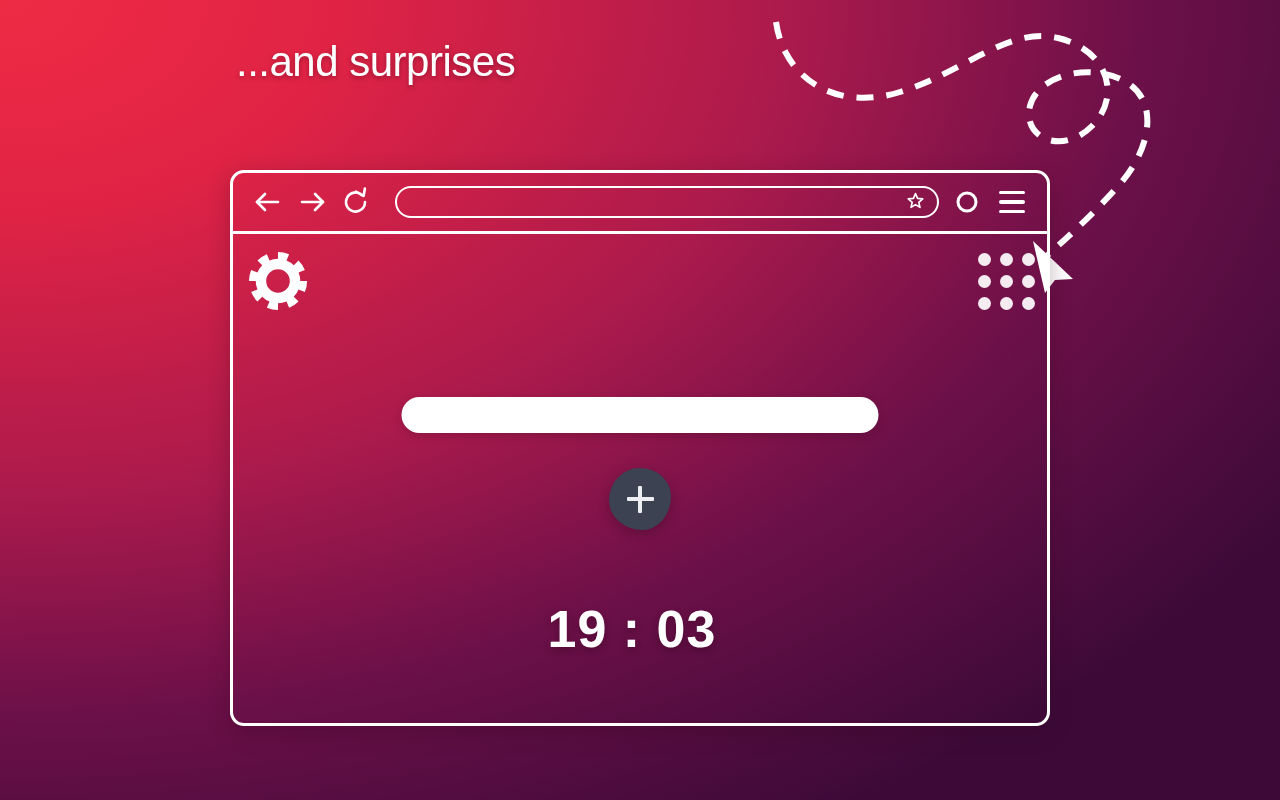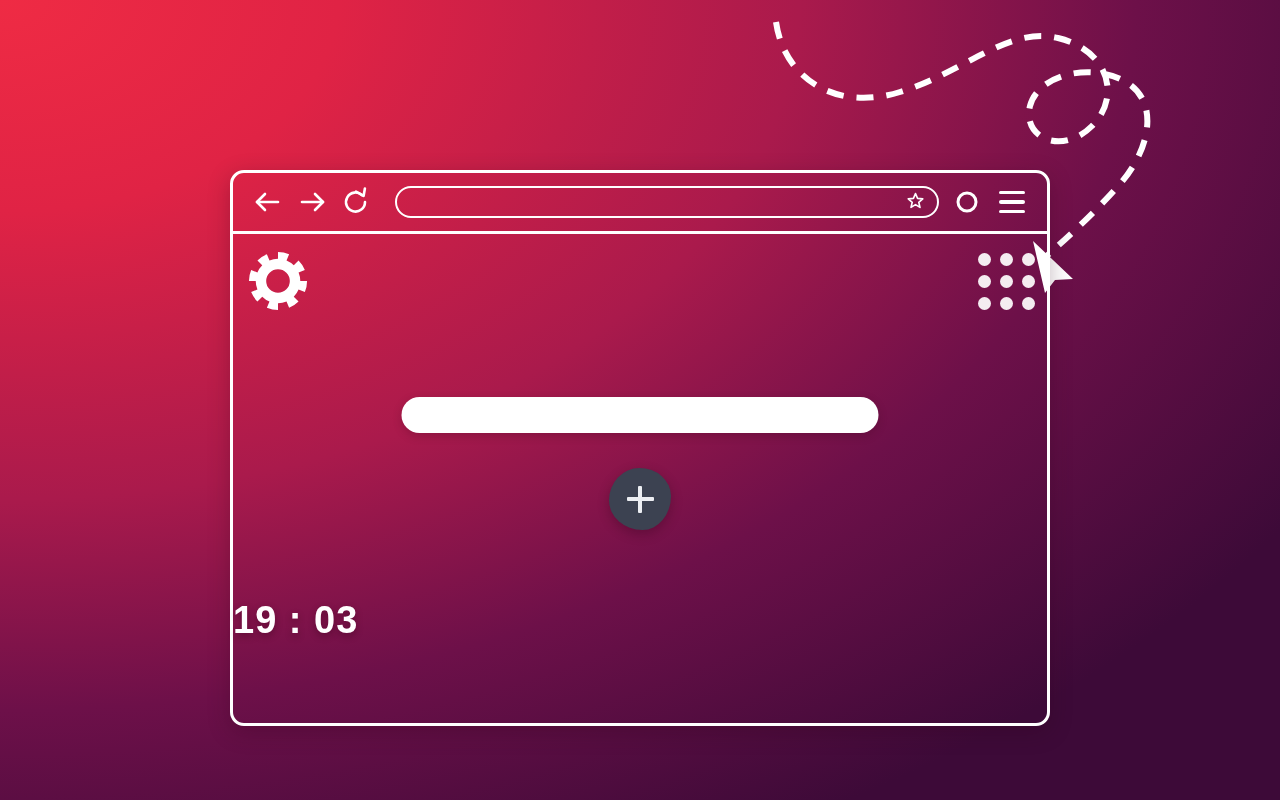--- a/index.html
+++ b/index.html
@@ -235,32 +235,34 @@
     border-radius: 1px;
   }
   #add-button .plus-v { width: 4.5px; height: 27px; }
   #add-button .plus-h { width: 27px; height: 4.5px; }
 
   #clock {
     position: absolute;
     left: 0;
     right: 16px;
     top: 365px;
+    text-align: center;
     color: #ffffff;
-    font-size: 38px;
+    font-size: 52px;
     font-weight: bold;
     letter-spacing: 1px;
     text-shadow: 0 3px 7px rgba(45, 0, 20, 0.38);
   }
 </style>
 </head>
 <body>
 
 <div id="stage">
 
+  <div id="headline">...and surprises</div>
 
   <svg id="swoosh" viewBox="0 0 440 300">
     <path d="M 36 22
              C 44 78, 95 112, 160 92
              C 225 72, 268 26, 318 38
              C 368 50, 382 96, 352 126
              C 322 156, 282 138, 290 106
              C 298 74, 352 62, 386 82
              C 420 102, 410 150, 380 184
              C 352 216, 320 244, 300 262"></path>

